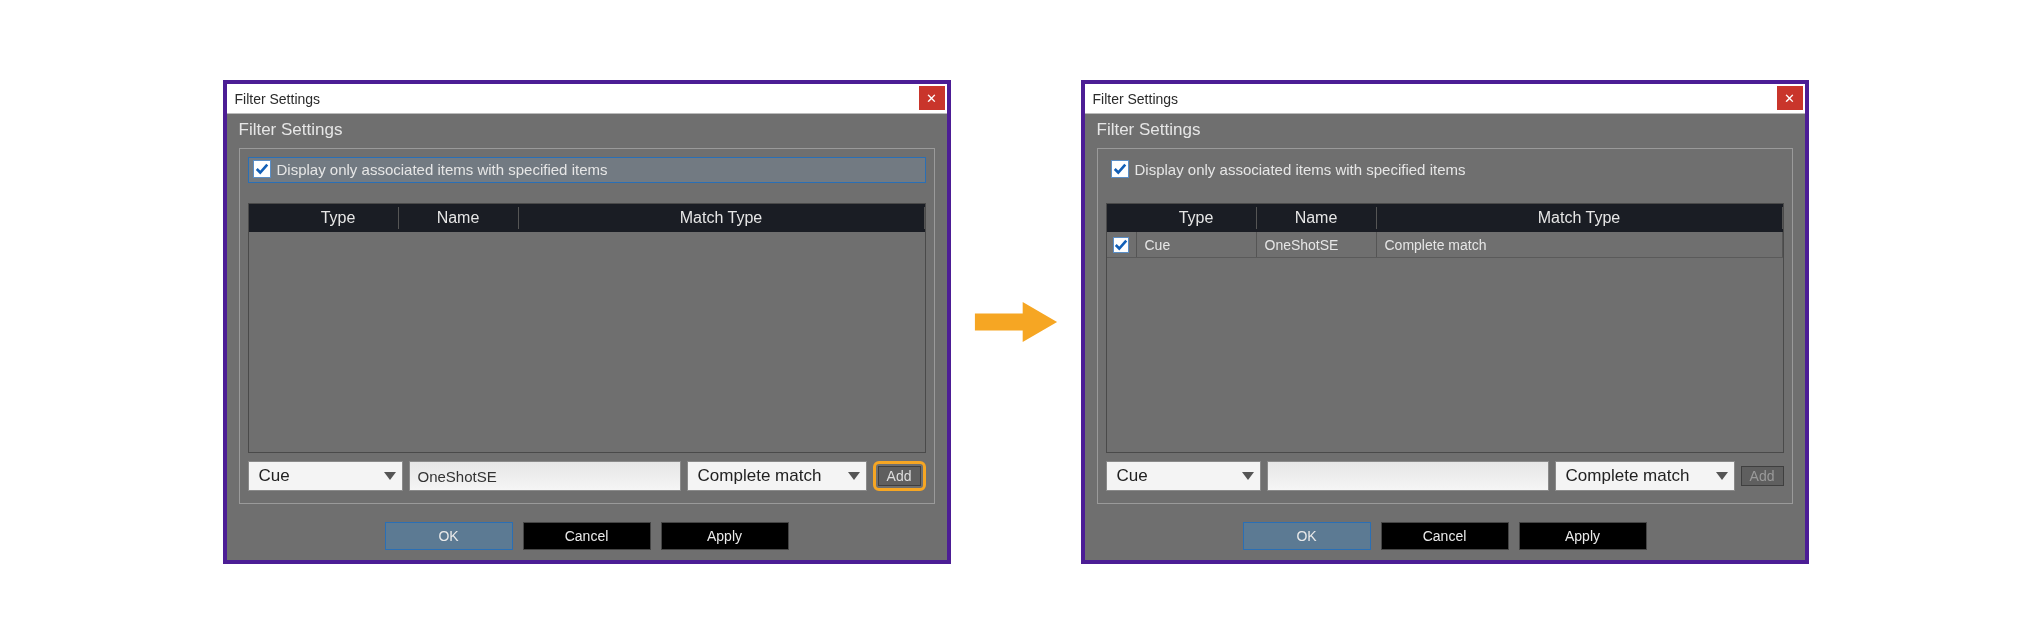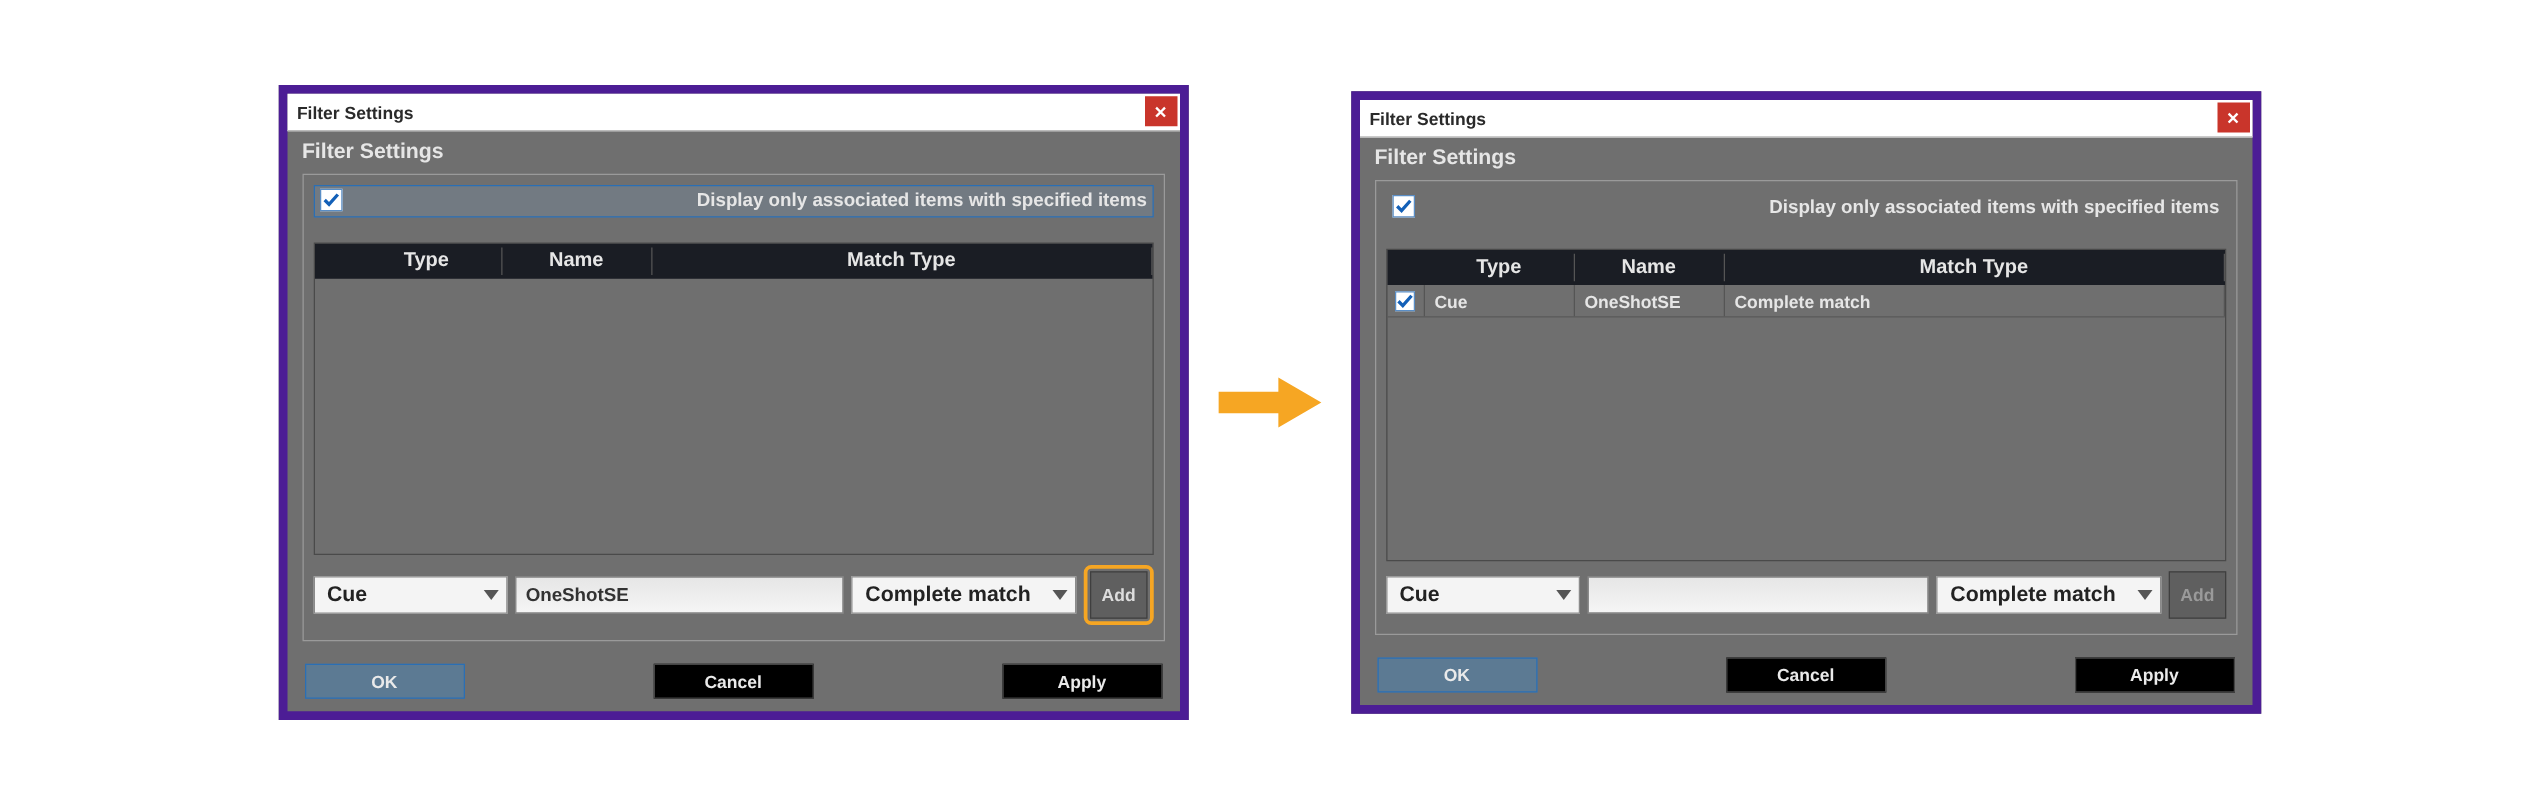--- a/index.html
+++ b/index.html
@@ -1,24 +1,23 @@
 <!DOCTYPE html>
 <html><head>
 <meta charset="utf-8">
 <style>
   * { box-sizing: border-box; margin: 0; padding: 0; font-family: "Segoe UI", Arial, sans-serif; }
   body { background: #ffffff; display: flex; align-items: center; justify-content: center; gap: 20px; padding: 0; height: 644px; width: 2031px; overflow:hidden;}
   .dialog {
     width: 728px;
-    border: 7px solid #4c1d95;
+    border: 4px solid #4c1d95;
     background: #6f6f6f;
     display: flex;
     flex-direction: column;
     position: relative;
-    font-weight: bold;
   }
   .titlebar {
     background: #ffffff;
     color: #2a2a2a;
     height: 30px;
     display: flex;
     align-items: center;
     padding: 0 8px;
     font-size: 14px;
     border-bottom: 1px solid #bbb;
@@ -45,21 +44,20 @@
   .group-title {
     color: #e6e6e6;
     font-size: 17px;
     margin: 6px 0 2px 12px;
   }
   .check-row {
     display:flex; align-items:center; gap:6px;
     color:#e6e6e6; font-size:15px;
     padding: 2px 4px 4px 4px;
     border: 1px solid transparent;
-    justify-content: space-between;
   }
   .check-row.selected {
     border: 1px solid #2a6fb5;
     background: #727a82;
   }
   .checkbox {
     width:18px; height:18px;
     background:#fff;
     border:1px solid #5a8ec6;
     display:flex; align-items:center; justify-content:center;
@@ -119,34 +117,34 @@
   .sel-type { width:155px; }
   .sel-match { width:180px; }
   .textfield {
     flex:1; height:30px;
     background:linear-gradient(#e6e6e6,#f5f5f5);
     border:1px solid #8a8a8a;
     padding:0 8px; font-size:15px; color:#333;
     display:flex; align-items:center;
   }
   .add-btn {
-    height:38px; padding:0 8px;
+    height:20px; padding:0 8px;
     background:#5f5f5f; color:#ddd;
     border:1px solid #3f3f3f;
     font-size:14px; cursor:pointer;
     display:flex;align-items:center;justify-content:center;
   }
   .add-btn.disabled { color:#9a9a9a; cursor:default;}
   .add-highlight {
     border:3px solid #f6a623;
     border-radius:6px;
     padding:2px;
   }
   .btn-row {
-    display:flex; justify-content:space-between; gap:10px;
+    display:flex; justify-content:center; gap:10px;
     padding:10px 14px;
   }
   .btn {
     width:128px; height:28px;
     background:#000000;
     border:1px solid #454545;
     color:#eaeaea;
     font-size:14px;
     display:flex;align-items:center;justify-content:center;
     cursor:pointer;

